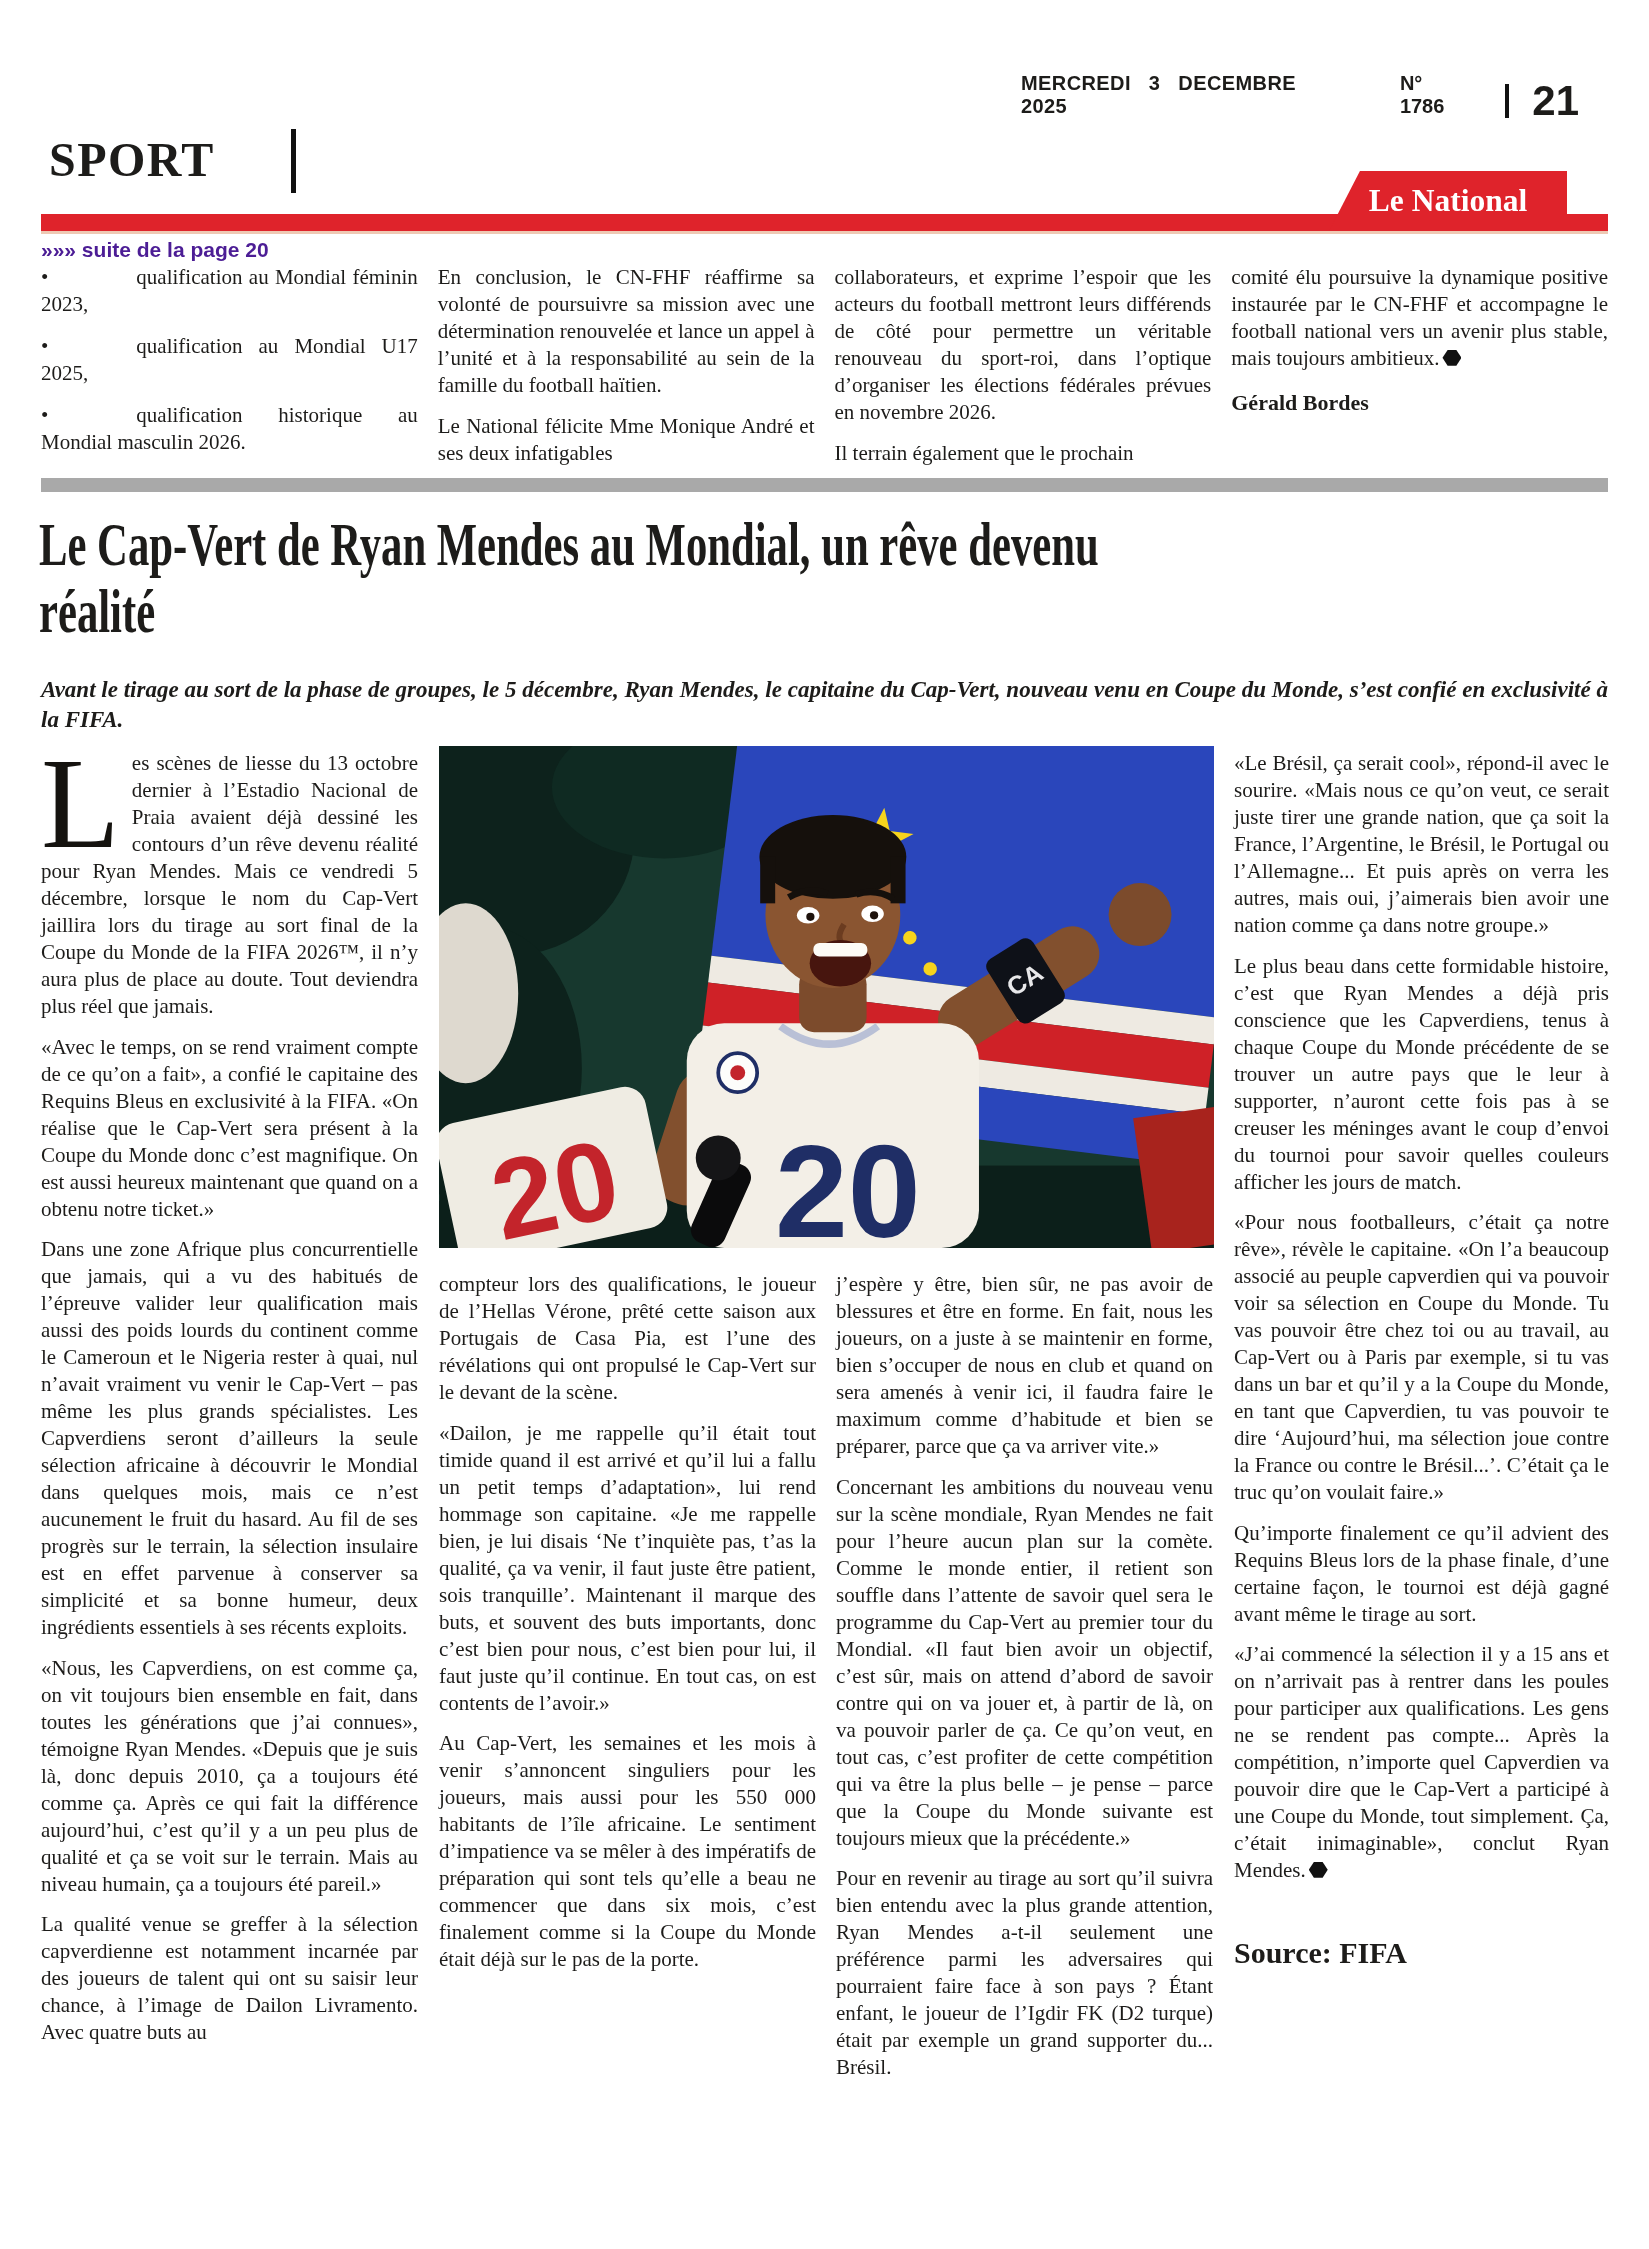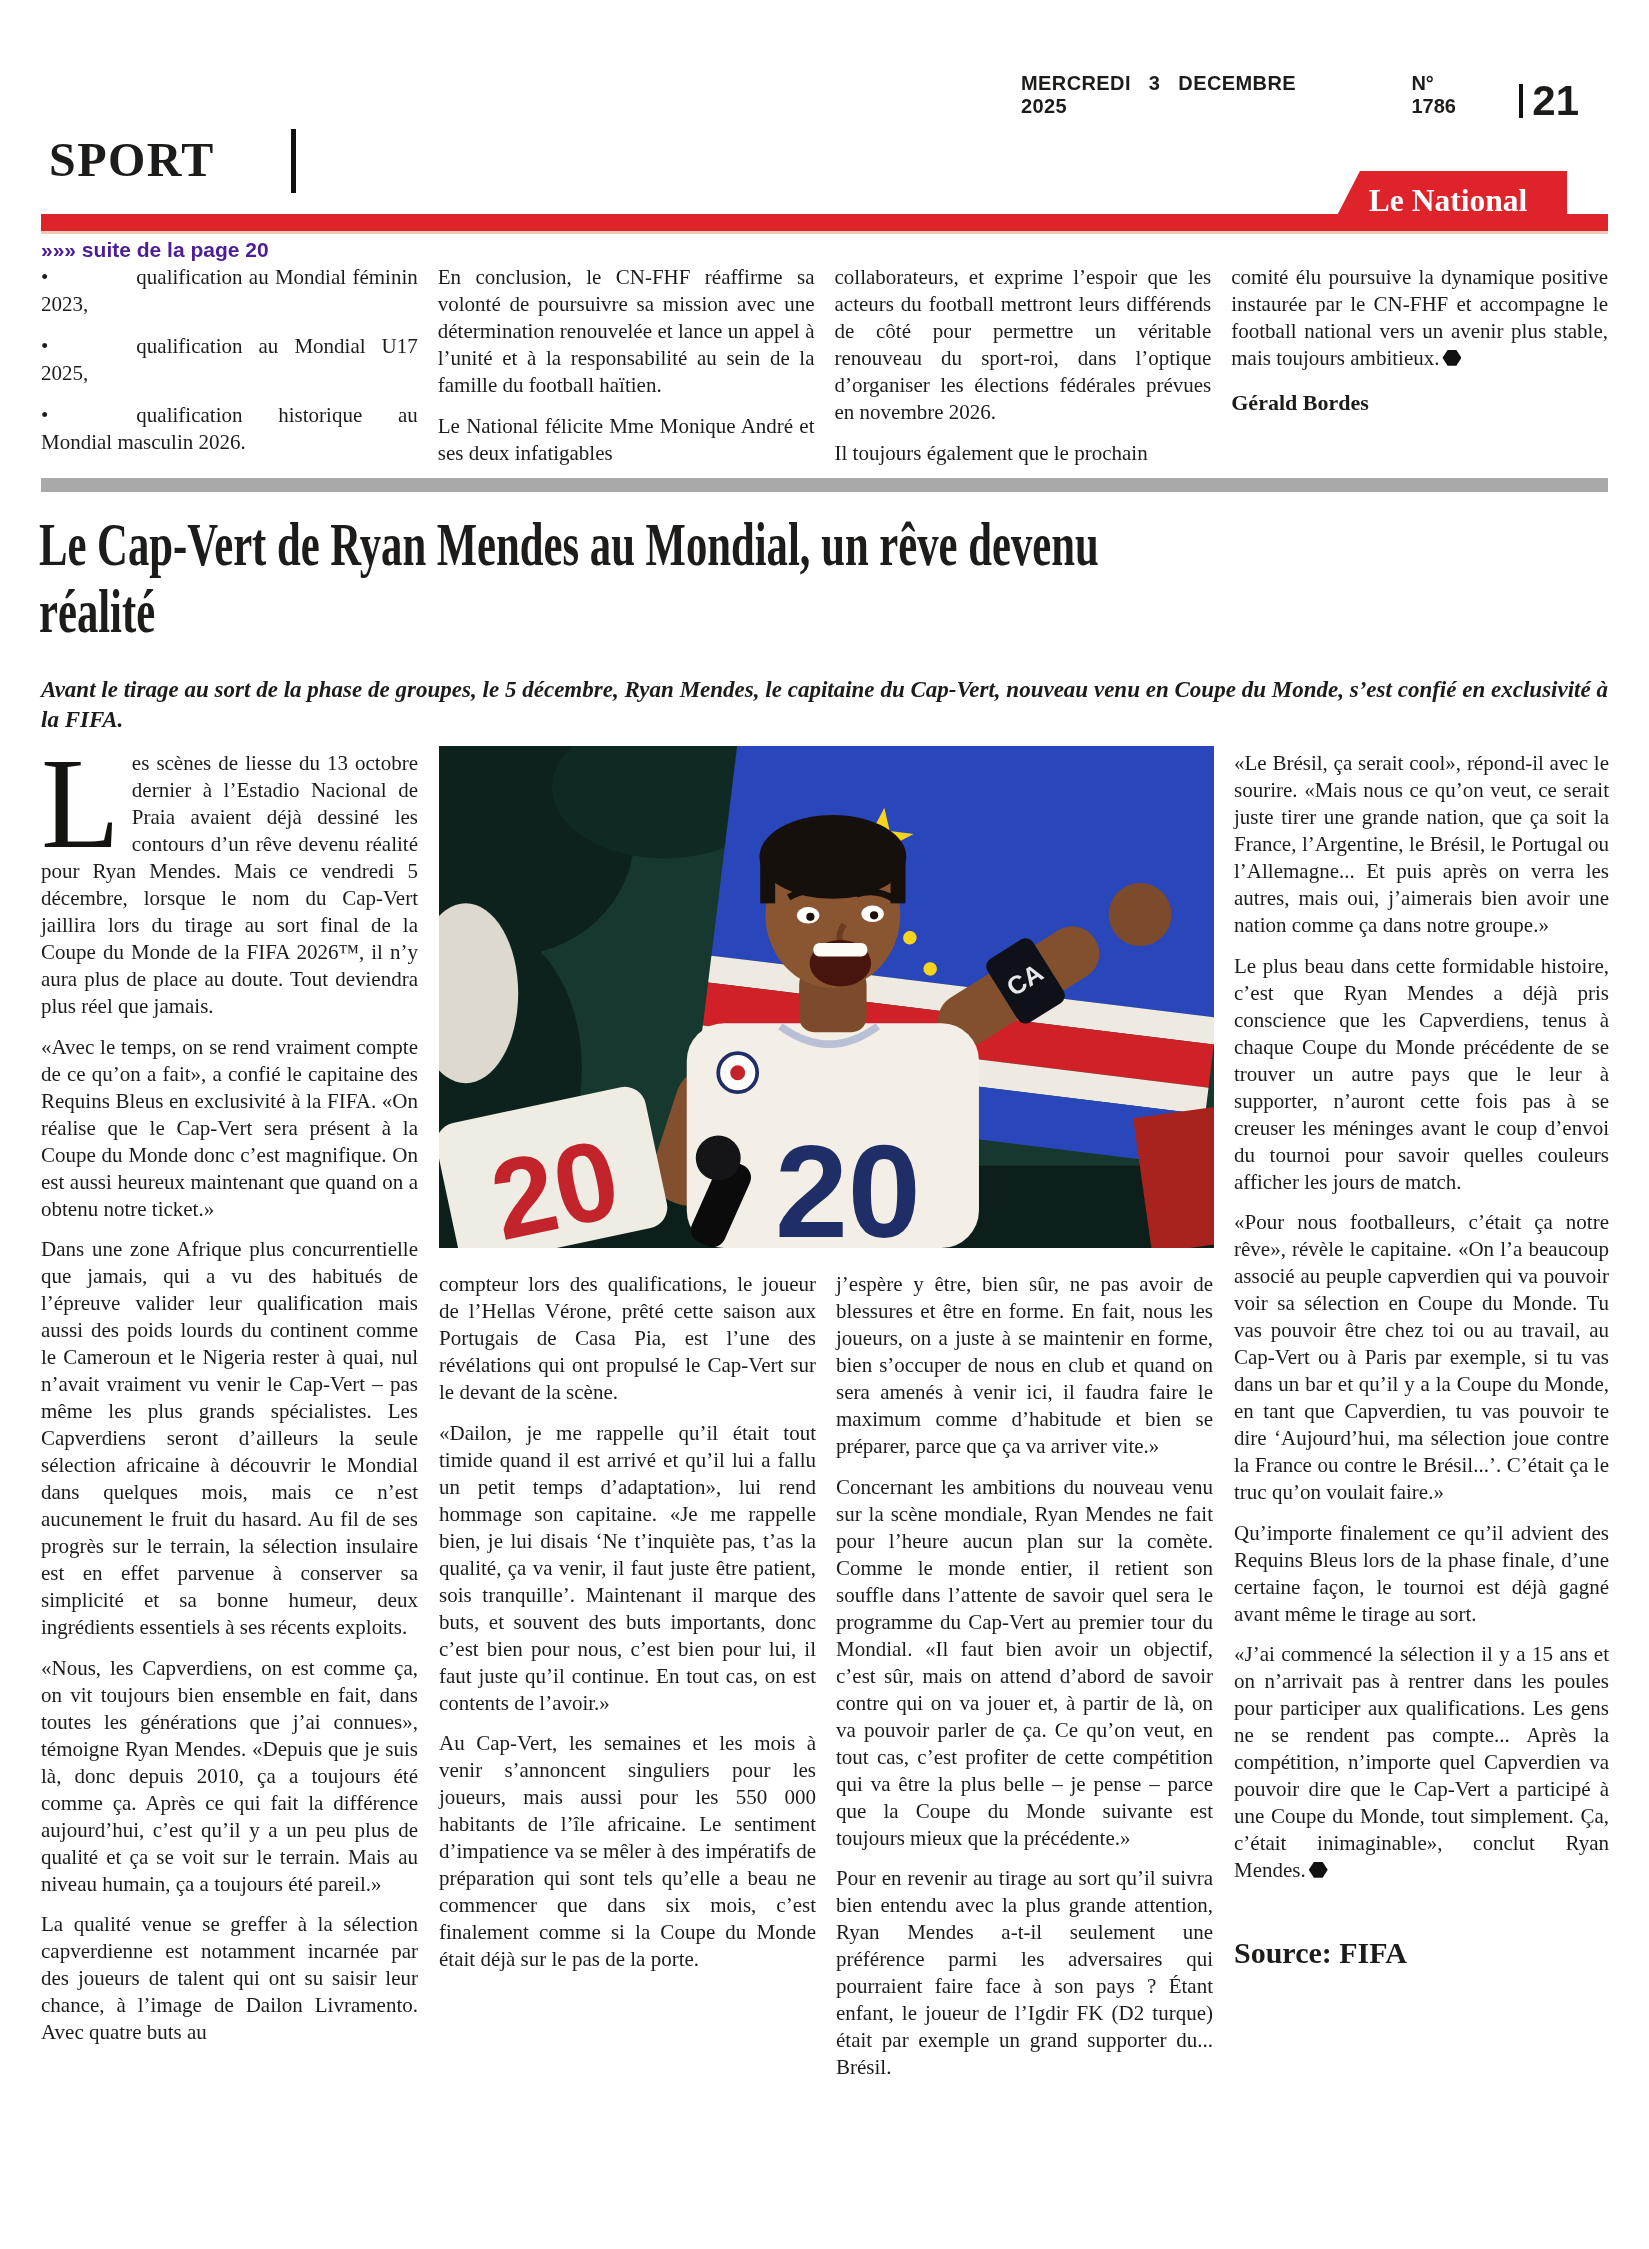--- a/index.html
+++ b/index.html
@@ -11,21 +11,21 @@
   
   .dateline {
     position:absolute; top:72px; left:997px; right:71px;
     display:flex; justify-content:flex-end; align-items:flex-end; gap:52px;
     font-family:"Liberation Sans", sans-serif; font-weight:bold;
   }
   .dateline .date { font-size:20px; word-spacing:12px; letter-spacing:0.4px;margin-left:24px; }
   .dateline .issue { font-size:20px; }
   .dateline .pageno {
     font-size:42px; line-height:.82; border-left:4.5px solid #111;
-    padding-left:9px; margin-left:-16.5px;
+    padding-left:23px; margin-left:-16.5px;
   }
   .section-title {
     position:absolute; top:124px; left:41px; margin:8px;
     font-size:48px; font-weight:bold; letter-spacing:1.5px;
   }
   .section-bar { position:absolute; top:129px; left:291px; width:4.5px; height:64px; background:#111; }
   .red-rule {
     position:absolute; top:214px; left:41px; width:1567px; height:16.5px;
     background:#df232b; border-bottom:3.7px solid #eec9b4;
   }
@@ -104,21 +104,21 @@
       <p class="bullet-item"><span>•</span><span class="bullet-gap"></span><span>qualification au Mondial féminin 2023,</span></p>
       <p class="bullet-item"><span>•</span><span class="bullet-gap"></span><span>qualification au Mondial U17 2025,</span></p>
       <p class="bullet-item"><span>•</span><span class="bullet-gap"></span><span>qualification historique au Mondial masculin 2026.</span></p>
     </div>
     <div class="col">
       <p class="body-p">En conclusion, le CN-FHF réaffirme sa volonté de poursuivre sa mission avec une détermination renouvelée et lance un appel à l’unité et à la responsabilité au sein de la famille du football haïtien.</p>
       <p class="body-p">Le National félicite Mme Monique André et ses deux infatigables</p>
     </div>
     <div class="col">
       <p class="body-p">collaborateurs, et exprime l’espoir que les acteurs du football mettront leurs différends de côté pour permettre un véritable renouveau du sport-roi, dans l’optique d’organiser les élections fédérales prévues en novembre 2026.</p>
-      <p class="body-p">Il toujours également que le prochain</p>
+      <p class="body-p">Il terrain également que le prochain</p>
     </div>
     <div class="col">
       <p class="body-p"><span>comité élu poursuive la dynamique positive instaurée par le CN-FHF et accompagne le football national vers un avenir plus stable, mais toujours ambitieux.</span><span class="endmark"></span></p>
       <p class="byline">Gérald Bordes</p>
     </div>
   </div>
 
   <div class="divider"></div>
 
   <h1 class="headline">

